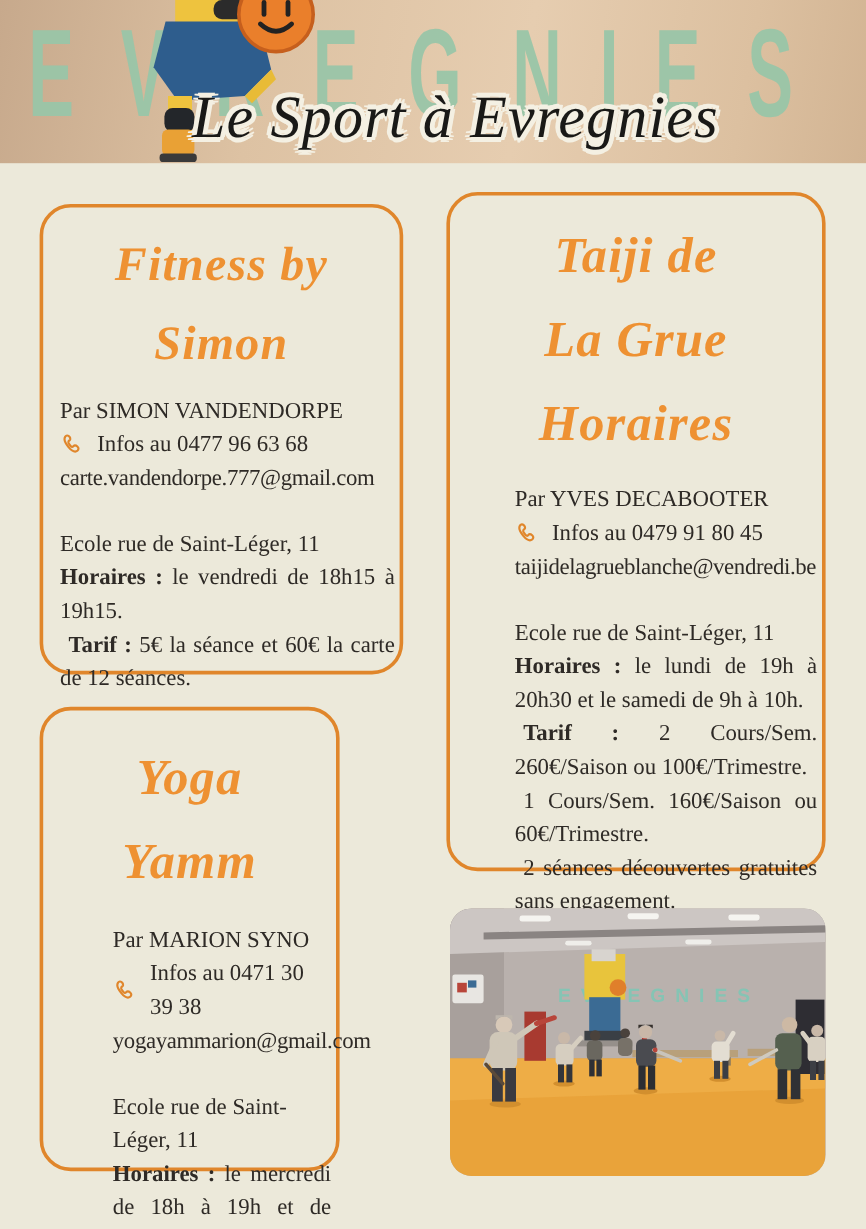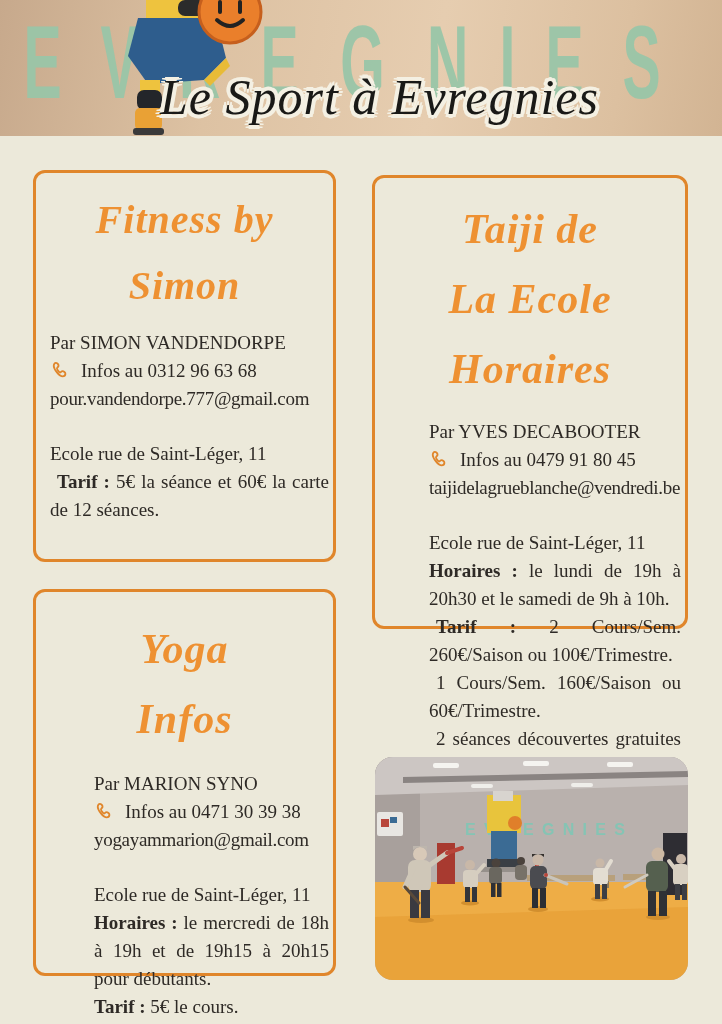--- a/index.html
+++ b/index.html
@@ -15,24 +15,24 @@
           transform:scaleX(0.55);transform-origin:center;}
   .mascot{position:absolute;left:118px;top:0;}
 
   .script-title{position:absolute;left:160px;top:70px;width:560px;text-align:left;
           font-family:cursive;font-style:italic;font-size:50px;line-height:1.1;
           color:#191917;letter-spacing:1px;
           text-shadow:-3px -3px 0 #f4f0e3,3px -3px 0 #f4f0e3,-3px 3px 0 #f4f0e3,3px 3px 0 #f4f0e3,
                       0 -4px 0 #f4f0e3,0 4px 0 #f4f0e3,-4px 0 0 #f4f0e3,4px 0 0 #f4f0e3;}
 
   
-  .card{position:absolute;border:3px solid #e0862b;border-radius:12px;background:#ece9da;box-sizing:border-box;}
+  .card{position:absolute;border:3px solid #e0862b;border-radius:26px;background:#ece9da;box-sizing:border-box;}
   #card-fitness{left:33px;top:170px;width:303px;height:392px;}
-  #card-taiji{left:372px;top:175px;width:316px;height:454px;}
-  #card-yoga{left:33px;top:589px;width:303px;height:387px;}
+  #card-taiji{left:372px;top:160px;width:316px;height:566px;}
+  #card-yoga{left:33px;top:589px;width:250px;height:387px;}
 
   .card-title{font-family:cursive;font-style:italic;color:#ee9132;text-align:center;
           font-size:40px;line-height:66px;font-weight:600;letter-spacing:1px;}
   #card-fitness .card-title{padding-top:14px;}
   #card-taiji  .card-title{padding-top:16px;line-height:70px;font-size:42px;}
   #card-yoga   .card-title{padding-top:22px;line-height:70px;font-size:42px;}
 
   .card-body{padding:12px 4px 0 14px;font-size:19px;line-height:28px;font-family:Liberation Serif, serif;}
   #card-fitness .card-body{padding-top:10px;}
   #card-taiji  .card-body{padding-top:14px;margin-left:40px;}
@@ -91,32 +91,33 @@
     <div class="card-title">
       <div>Fitness by</div>
       <div>Simon</div>
     </div>
     <div class="card-body">
       <p>Par SIMON VANDENDORPE</p>
       <p class="phone-row">
         <svg width="22" height="22" viewBox="0 0 24 24">
           <path d="M6.5 3.2c2 .2 3 2.2 2.8 3.4-.2 1-1.4 1.4-1.7 2.2-.4.9 2.2 4.4 3.4 4.8.9.3 1.3-1.4 2.6-1.4 1.4 0 3.3 1.5 3.2 3-.1 1.4-1.6 2.6-3 2.6C10 17.8 4.2 10 4.1 6.6c0-1.9 1-3.5 2.4-3.4z" fill="none" stroke="#e0862b" stroke-width="2" stroke-linejoin="round"></path>
         </svg>
-        <span>Infos au 0312 96 63 68</span>
+        <span>Infos au 0477 96 63 68</span>
       </p>
-      <p class="email">pour.vandendorpe.777@gmail.com</p>
+      <p class="email">carte.vandendorpe.777@gmail.com</p>
       <p class="addr">Ecole rue de Saint-Léger, 11</p>
+      <p class="just"><b>Horaires :</b> <span>le vendredi de 18h15 à 19h15.</span></p>
       <p class="just indent"><b>Tarif :</b> <span>5€ la séance et 60€ la carte de 12 séances.</span></p>
     </div>
   </div>
 
   <div class="card" id="card-taiji">
     <div class="card-title">
       <div>Taiji de</div>
-      <div>La Ecole</div>
+      <div>La Grue</div>
       <div>Horaires</div>
     </div>
     <div class="card-body">
       <p>Par YVES DECABOOTER</p>
       <p class="phone-row">
         <svg width="22" height="22" viewBox="0 0 24 24">
           <path d="M6.5 3.2c2 .2 3 2.2 2.8 3.4-.2 1-1.4 1.4-1.7 2.2-.4.9 2.2 4.4 3.4 4.8.9.3 1.3-1.4 2.6-1.4 1.4 0 3.3 1.5 3.2 3-.1 1.4-1.6 2.6-3 2.6C10 17.8 4.2 10 4.1 6.6c0-1.9 1-3.5 2.4-3.4z" fill="none" stroke="#e0862b" stroke-width="2" stroke-linejoin="round"></path>
         </svg>
         <span>Infos au 0479 91 80 45</span>
       </p>
@@ -125,21 +126,21 @@
       <p class="just"><b>Horaires :</b> <span>le lundi de 19h à 20h30 et le samedi de 9h à 10h.</span></p>
       <p class="just indent"><b>Tarif :</b> <span>2 Cours/Sem. 260€/Saison ou 100€/Trimestre.</span></p>
       <p class="just indent">1 Cours/Sem. 160€/Saison ou 60€/Trimestre.</p>
       <p class="just indent">2 séances découvertes gratuites sans engagement.</p>
     </div>
   </div>
 
   <div class="card" id="card-yoga">
     <div class="card-title">
       <div>Yoga</div>
-      <div>Infos</div>
+      <div>Yamm</div>
     </div>
     <div class="card-body">
       <p>Par MARION SYNO</p>
       <p class="phone-row">
         <svg width="22" height="22" viewBox="0 0 24 24">
           <path d="M6.5 3.2c2 .2 3 2.2 2.8 3.4-.2 1-1.4 1.4-1.7 2.2-.4.9 2.2 4.4 3.4 4.8.9.3 1.3-1.4 2.6-1.4 1.4 0 3.3 1.5 3.2 3-.1 1.4-1.6 2.6-3 2.6C10 17.8 4.2 10 4.1 6.6c0-1.9 1-3.5 2.4-3.4z" fill="none" stroke="#e0862b" stroke-width="2" stroke-linejoin="round"></path>
         </svg>
         <span>Infos au 0471 30 39 38</span>
       </p>
       <p class="email">yogayammarion@gmail.com</p>

